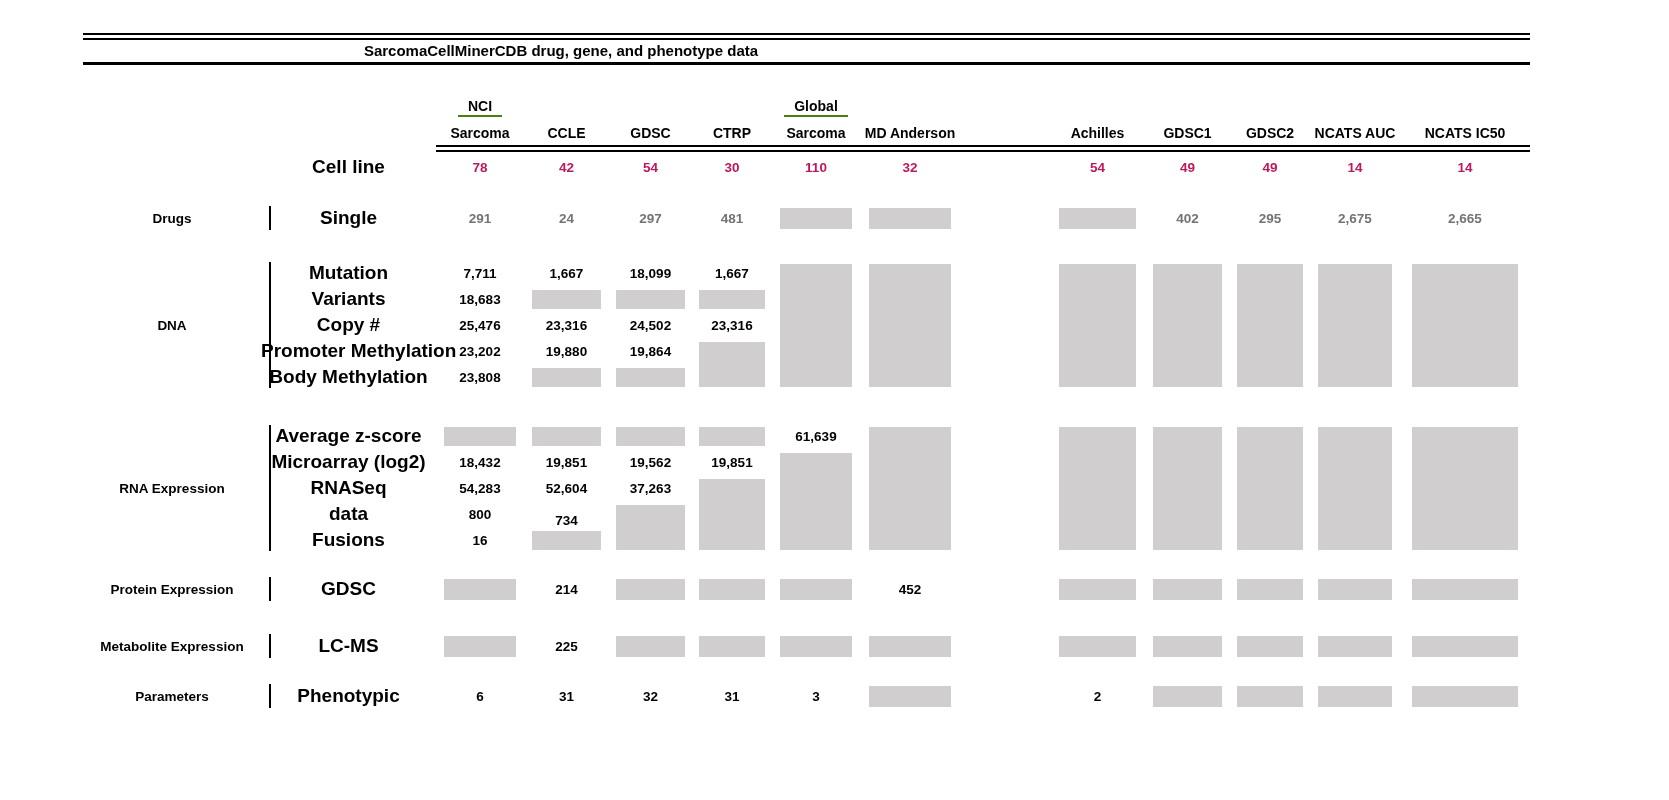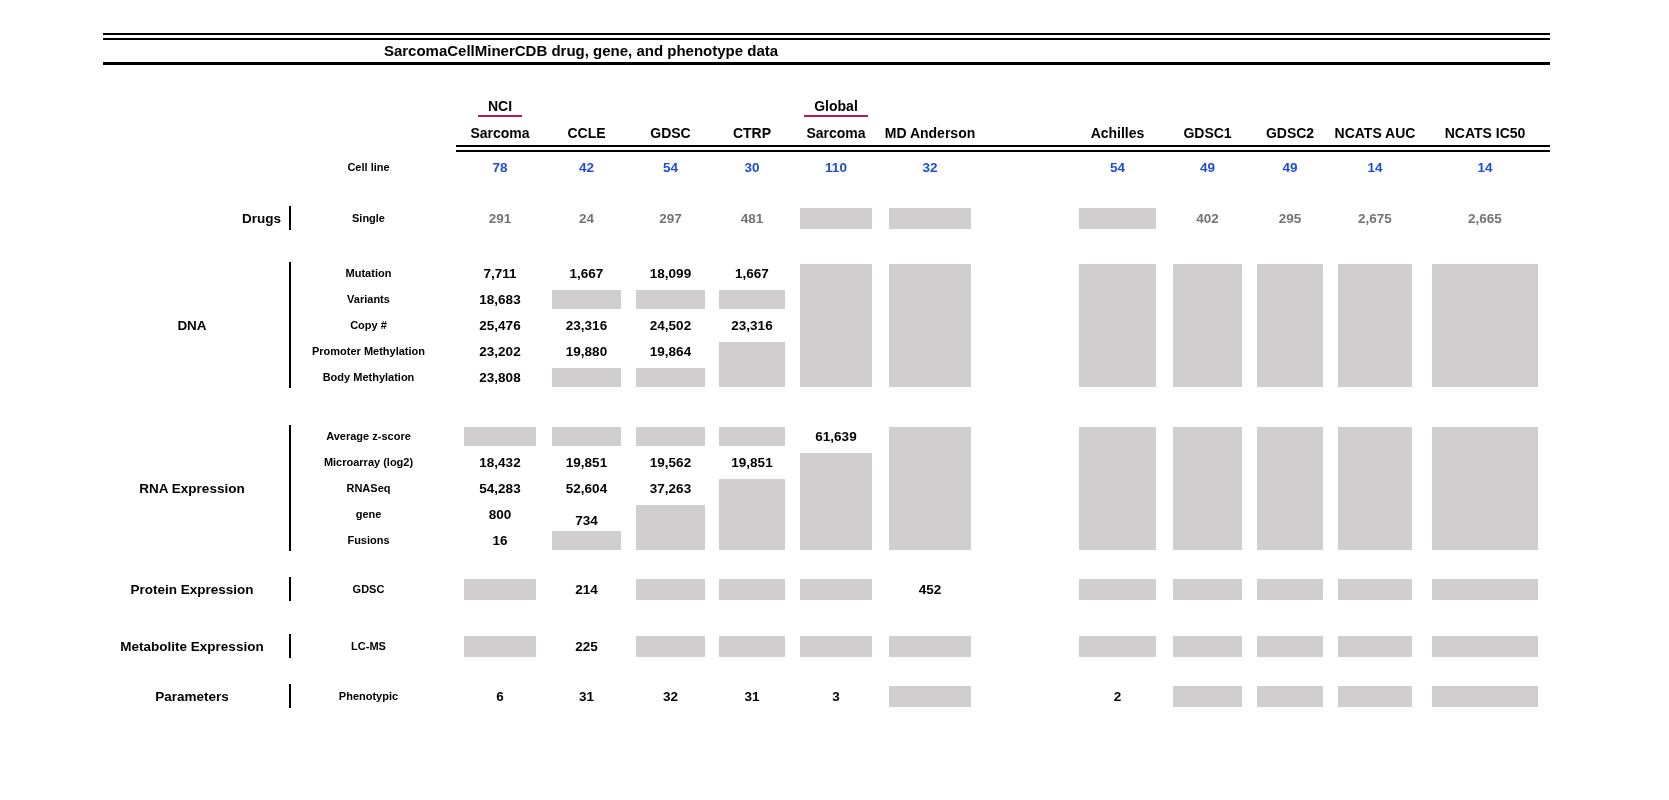--- a/index.html
+++ b/index.html
@@ -1,38 +1,38 @@
 <!DOCTYPE html>
 <html><head>
 <meta charset="utf-8">
 <style>
   * { box-sizing: border-box; margin: 0; padding: 0; }
   html, body { width: 1669px; height: 800px; background: #ffffff; overflow: hidden; }
   body { font-family: "Liberation Sans", sans-serif; font-weight: bold; color: #000; }
   .fig { position: relative; width: 1669px; height: 800px; background: #fff; }
-  .content { position: absolute; left: 103px; top: 0; width: 1447px; }
+  .content { position: absolute; left: 83px; top: 0; width: 1447px; }
 
   .rule-double { margin-top: 33px; height: 7px; border-top: 2px solid #000; border-bottom: 2px solid #000; }
   .title-row { height: 22px; position: relative; }
   .title { position: absolute; left: 0; top: 0; width: 956px; text-align: center; font-size: 15px; line-height: 22px; }
   .rule-thick { height: 3px; background: #000; }
 
   .grid { display: grid;
     grid-template-columns: 178px 175px 88px 85px 83px 80px 88px 100px 90px 95px 85px 80px 90px 130px; }
 
   #header-grid { margin-top: 30px; grid-template-rows: 22px 26px 9px 30px; }
   .toplabel { text-align: center; font-size: 14px; align-self: end; white-space: nowrap; }
-  .toplabel span { display: inline-block; border-bottom: 2px solid #be185d; padding: 0 10px 1px; }
+  .toplabel span { display: inline-block; border-bottom: 2px solid #4d7c0f; padding: 0 10px 1px; }
   .collabel { text-align: center; font-size: 14px; align-self: end; padding-bottom: 2px; white-space: nowrap; }
   .dblrule { height: 7px; border-top: 2px solid #000; border-bottom: 2px solid #000; margin-top: 2px; }
 
-  .rowlabel { text-align: center; font-size: 11px; align-self: center; white-space: nowrap; }
+  .rowlabel { text-align: center; font-size: 19px; align-self: center; white-space: nowrap; }
   .catlabel { text-align: center; font-size: 13.5px; align-self: center; white-space: nowrap; }
   .val { text-align: center; font-size: 13.5px; align-self: center; white-space: nowrap; }
-  .val.red  { color: #1d4ed8; }
+  .val.red  { color: #be185d; }
   .val.blue { color: #737373; }
 
   .section { position: relative; grid-auto-rows: 26px; }
   .section.single { grid-auto-rows: 28px; }
   .vbar { position: absolute; left: 186px; top: 2px; bottom: 2px; width: 2px; background: #000; }
 
   .nb { background: #d0cece; width: 82%; justify-self: center; align-self: center; height: 19px; }
   .single .nb { height: 21px; }
 
   .s0 { margin-top: 22px; }
@@ -79,21 +79,21 @@
         <div class="val red" style="grid-area: 4 / 10;">54</div>
         <div class="val red" style="grid-area: 4 / 11;">49</div>
         <div class="val red" style="grid-area: 4 / 12;">49</div>
         <div class="val red" style="grid-area: 4 / 13;">14</div>
         <div class="val red" style="grid-area: 4 / 14;">14</div>
       </div>
 
     <div id="sections">
         <div class="grid section s0 single">
           <div class="vbar"></div>
-          <div class="catlabel" style="grid-area: 1 / 1 / 2; text-align: right;">Drugs</div>
+          <div class="catlabel" style="grid-area: 1 / 1 / 2;">Drugs</div>
           <div class="rowlabel" style="grid-area: 1 / 2;">Single</div>
           <div class="val blue" style="grid-area: 1 / 3;">291</div>
           <div class="val blue" style="grid-area: 1 / 4;">24</div>
           <div class="val blue" style="grid-area: 1 / 5;">297</div>
           <div class="val blue" style="grid-area: 1 / 6;">481</div>
           <div class="nb" style="grid-area: 1 / 7 / span 1;"></div>
           <div class="nb" style="grid-area: 1 / 8 / span 1;"></div>
           <div class="nb" style="grid-area: 1 / 10 / span 1;"></div>
           <div class="val blue" style="grid-area: 1 / 11;">402</div>
           <div class="val blue" style="grid-area: 1 / 12;">295</div>
@@ -154,21 +154,21 @@
           <div class="val" style="grid-area: 2 / 3;">18,432</div>
           <div class="val" style="grid-area: 2 / 4;">19,851</div>
           <div class="val" style="grid-area: 2 / 5;">19,562</div>
           <div class="val" style="grid-area: 2 / 6;">19,851</div>
           <div class="nb" style="grid-area: 2 / 7 / span 4; height: 97px;"></div>
           <div class="rowlabel" style="grid-area: 3 / 2;">RNASeq</div>
           <div class="val" style="grid-area: 3 / 3;">54,283</div>
           <div class="val" style="grid-area: 3 / 4;">52,604</div>
           <div class="val" style="grid-area: 3 / 5;">37,263</div>
           <div class="nb" style="grid-area: 3 / 6 / span 3; height: 71px;"></div>
-          <div class="rowlabel" style="grid-area: 4 / 2;">gene</div>
+          <div class="rowlabel" style="grid-area: 4 / 2;">data</div>
           <div class="val" style="grid-area: 4 / 3;">800</div>
           <div class="val" style="grid-area: 4 / 4; margin-top: 13px;">734</div>
           <div class="nb" style="grid-area: 4 / 5 / span 2; height: 45px;"></div>
           <div class="rowlabel" style="grid-area: 5 / 2;">Fusions</div>
           <div class="val" style="grid-area: 5 / 3;">16</div>
           <div class="nb" style="grid-area: 5 / 4 / span 1;"></div>
         </div>
         <div class="grid section s3 single">
           <div class="vbar"></div>
           <div class="catlabel" style="grid-area: 1 / 1 / 2;">Protein Expression</div>

